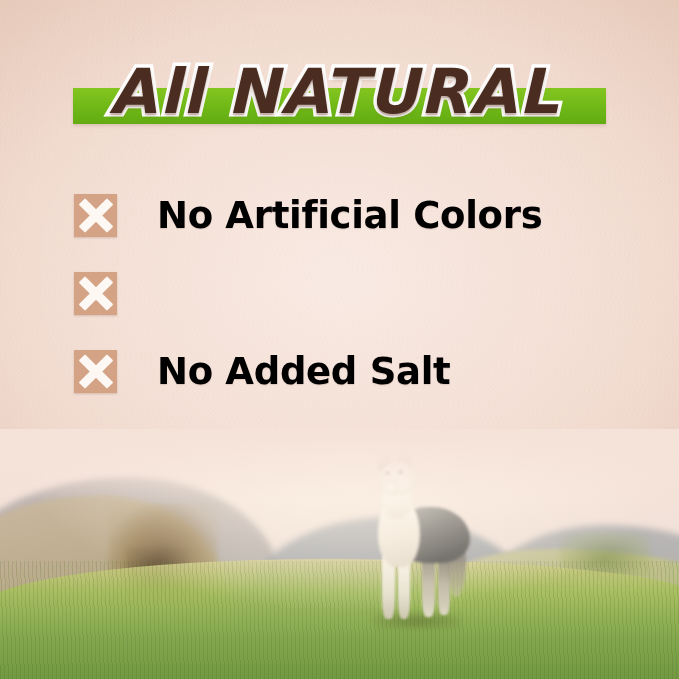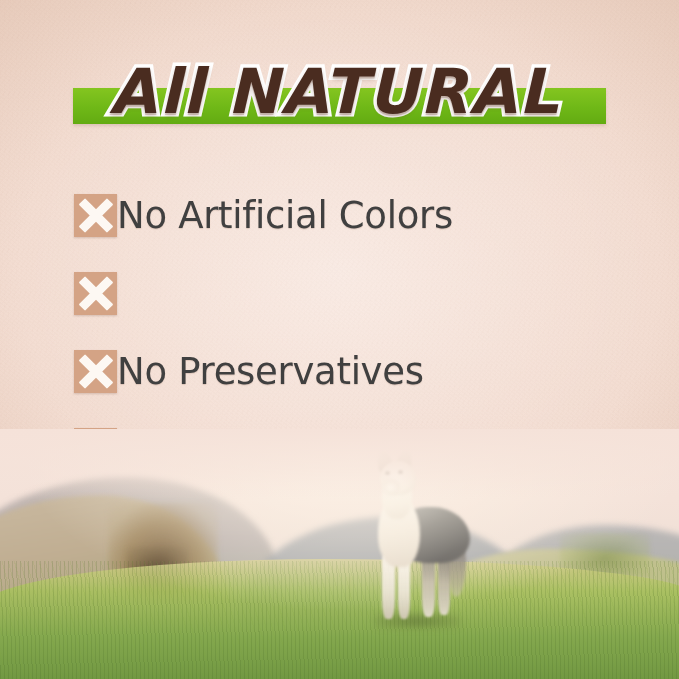--- a/index.html
+++ b/index.html
@@ -107,25 +107,26 @@
     height: 9px;
     margin-left: -20px;
     margin-top: -4.5px;
     background: #fdf8f3;
     border-radius: 1px;
   }
   .x-box .x-bar.a { transform: rotate(45deg); }
   .x-box .x-bar.b { transform: rotate(-45deg); }
 
   .claim-label {
+    margin-left: 40px;
     font-family: "DejaVu Sans", sans-serif;
-    font-weight: normal;
+    font-weight: bold;
     font-size: 37px;
     line-height: 1;
-    color: #404040;
+    color: #000000;
     letter-spacing: -0.3px;
     text-shadow: 0 1px 1px rgba(140,100,80,.22);
     white-space: nowrap;
   }
 
   
   .photo {
     position: absolute;
     left: 0; right: 0; bottom: 0;
     height: 250px;
@@ -394,27 +395,20 @@
       <div class="claim-label">No Artificial Colors</div>
     </div>
 
     <div class="claim-row">
       <div class="x-box">
         <span class="x-bar a"></span>
         <span class="x-bar b"></span>
       </div>
     </div>
 
-    <div class="claim-row">
-      <div class="x-box">
-        <span class="x-bar a"></span>
-        <span class="x-bar b"></span>
-      </div>
-      <div class="claim-label">No Preservatives</div>
-    </div>
 
     <div class="claim-row">
       <div class="x-box">
         <span class="x-bar a"></span>
         <span class="x-bar b"></span>
       </div>
       <div class="claim-label">No Added Salt</div>
     </div>
 
   </div>

